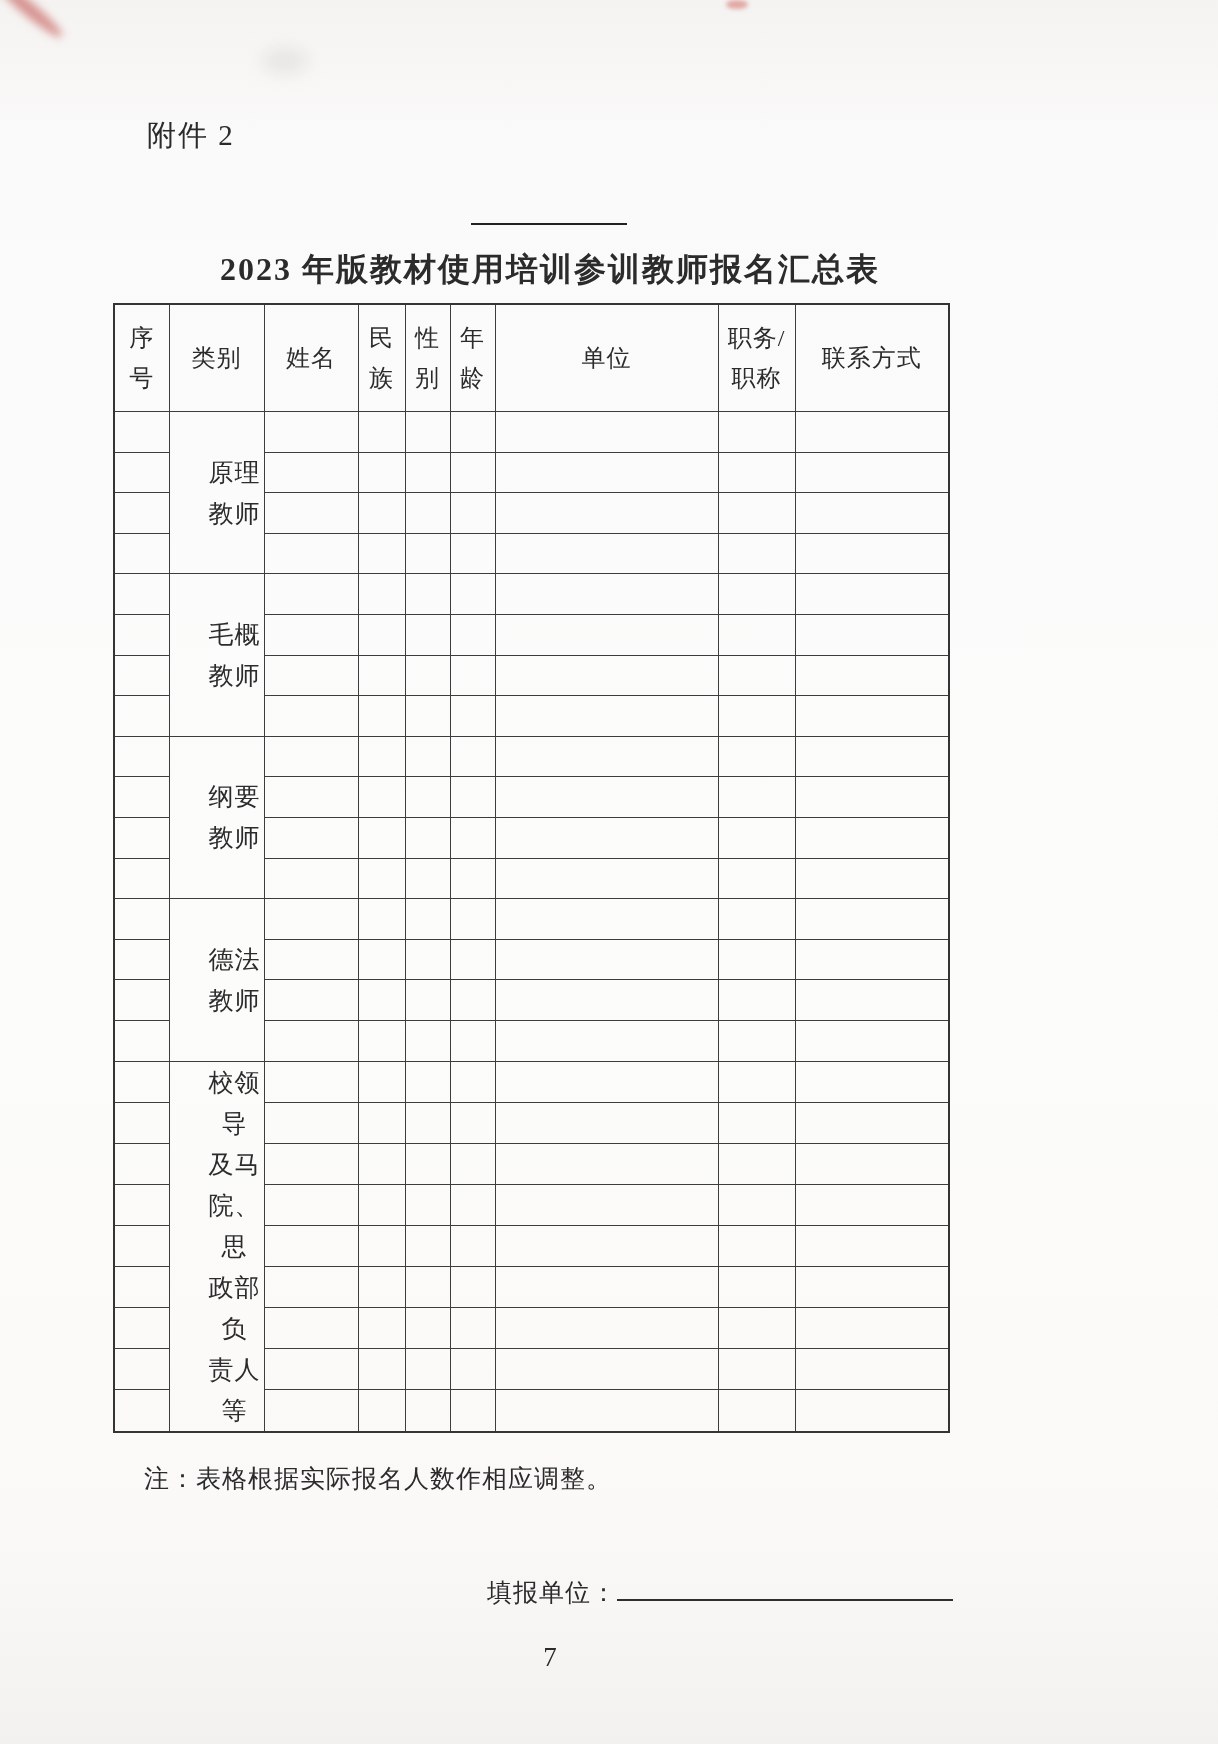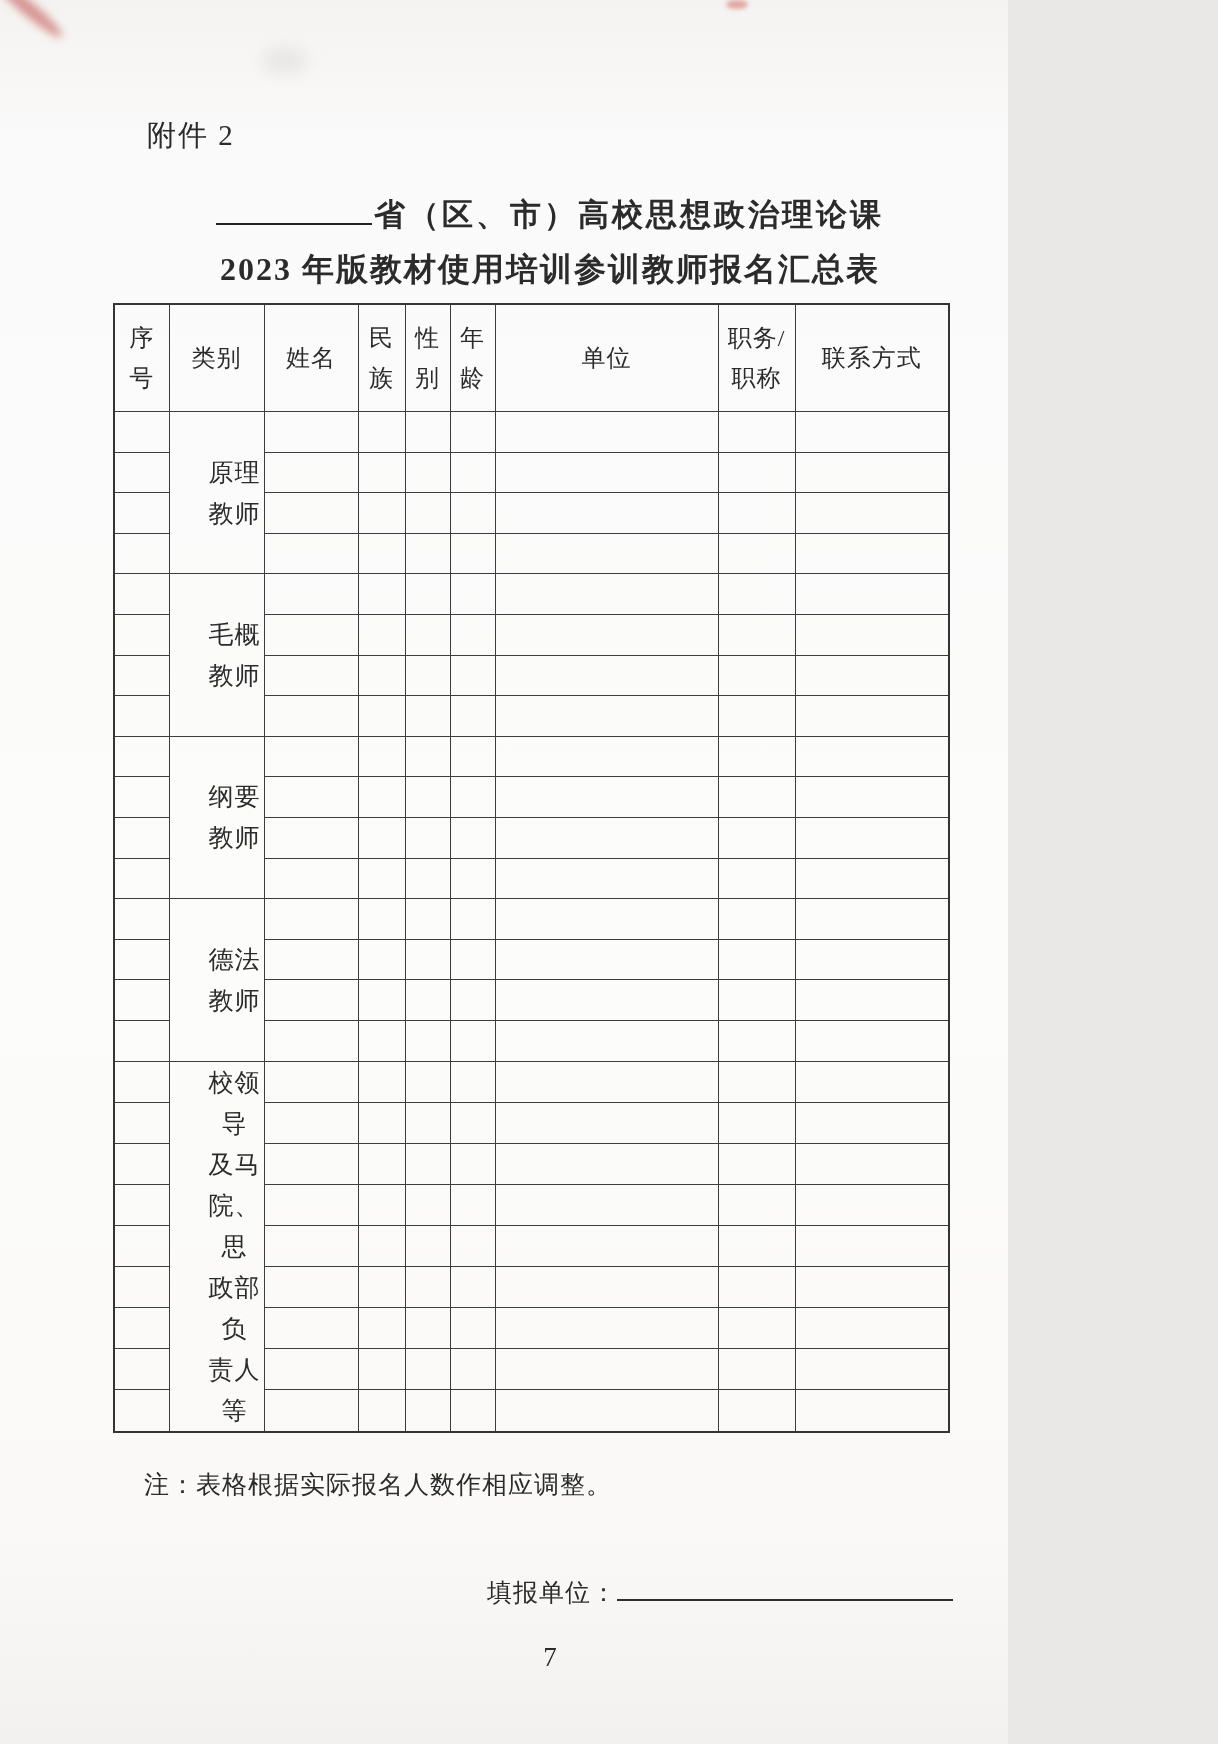--- a/index.html
+++ b/index.html
@@ -4,21 +4,21 @@
 <style>
   html,body{margin:0;padding:0;}
   body{
     width:1218px;height:1744px;
     background:#e9e8e6;
     font-family:"Liberation Serif","DejaVu Serif",serif;
     color:#2b2b2b;
     position:relative;
   }
   .page{
-    position:absolute;left:0;top:0;width:1008px;height:1744px;
+    position:absolute;left:0;top:0;width:1218px;height:1744px;
     background:linear-gradient(180deg,#f4f3f1 0%,#fbfafa 8%,#fcfcfb 55%,#faf9f8 88%,#f2f1ef 100%);
     overflow:hidden;
   }
   
   .artifact-a{
     position:absolute;left:-14px;top:2px;width:86px;height:14px;
     background:rgba(186,52,48,0.50);
     transform:rotate(40deg);
     border-radius:50%;
     filter:blur(4px);
@@ -80,21 +80,21 @@
     font-size:25px;line-height:41px;
     text-align:center;vertical-align:middle;
     white-space:pre-line;
     letter-spacing:1px;
     padding-left:36px;
   }
   .c0{width:55px}.c1{width:95px}.c2{width:94px}.c3{width:47px}
   .c4{width:45px}.c5{width:45px}.c6{width:223px}.c7{width:77px}.c8{width:154px}
   .note{
     position:absolute;left:144px;top:1462px;
-    font-size:25px;letter-spacing:1px;margin-top:6px;
+    font-size:25px;letter-spacing:1px;
   }
   .reporting-unit{
     position:absolute;left:487px;top:1530px;
     font-size:25px;letter-spacing:1px;margin-top:44px;
   }
   .fill-line{
     display:inline-block;width:336px;height:1em;
     border-bottom:2.2px solid #2e2e2e;
     vertical-align:baseline;
   }
@@ -107,21 +107,21 @@
 </head>
 <body>
 
 <div class="page">
   <div class="artifact-a"></div>
   <div class="artifact-b"></div>
   <div class="artifact-c"></div>
 
   <div class="attachment">附件 2</div>
 
-  <div class="title1"><span class="blank-line"></span><span>省（区、市）高校思想政治理论课</span></div>
+  <div class="title1"><span class="blank-line"></span></div>
 
   <div class="title2">2023 年版教材使用培训参训教师报名汇总表</div>
 
   <table class="reg">
     <colgroup>
       <col class="c0">
         <col class="c1">
         <col class="c2">
         <col class="c3">
         <col class="c4">

